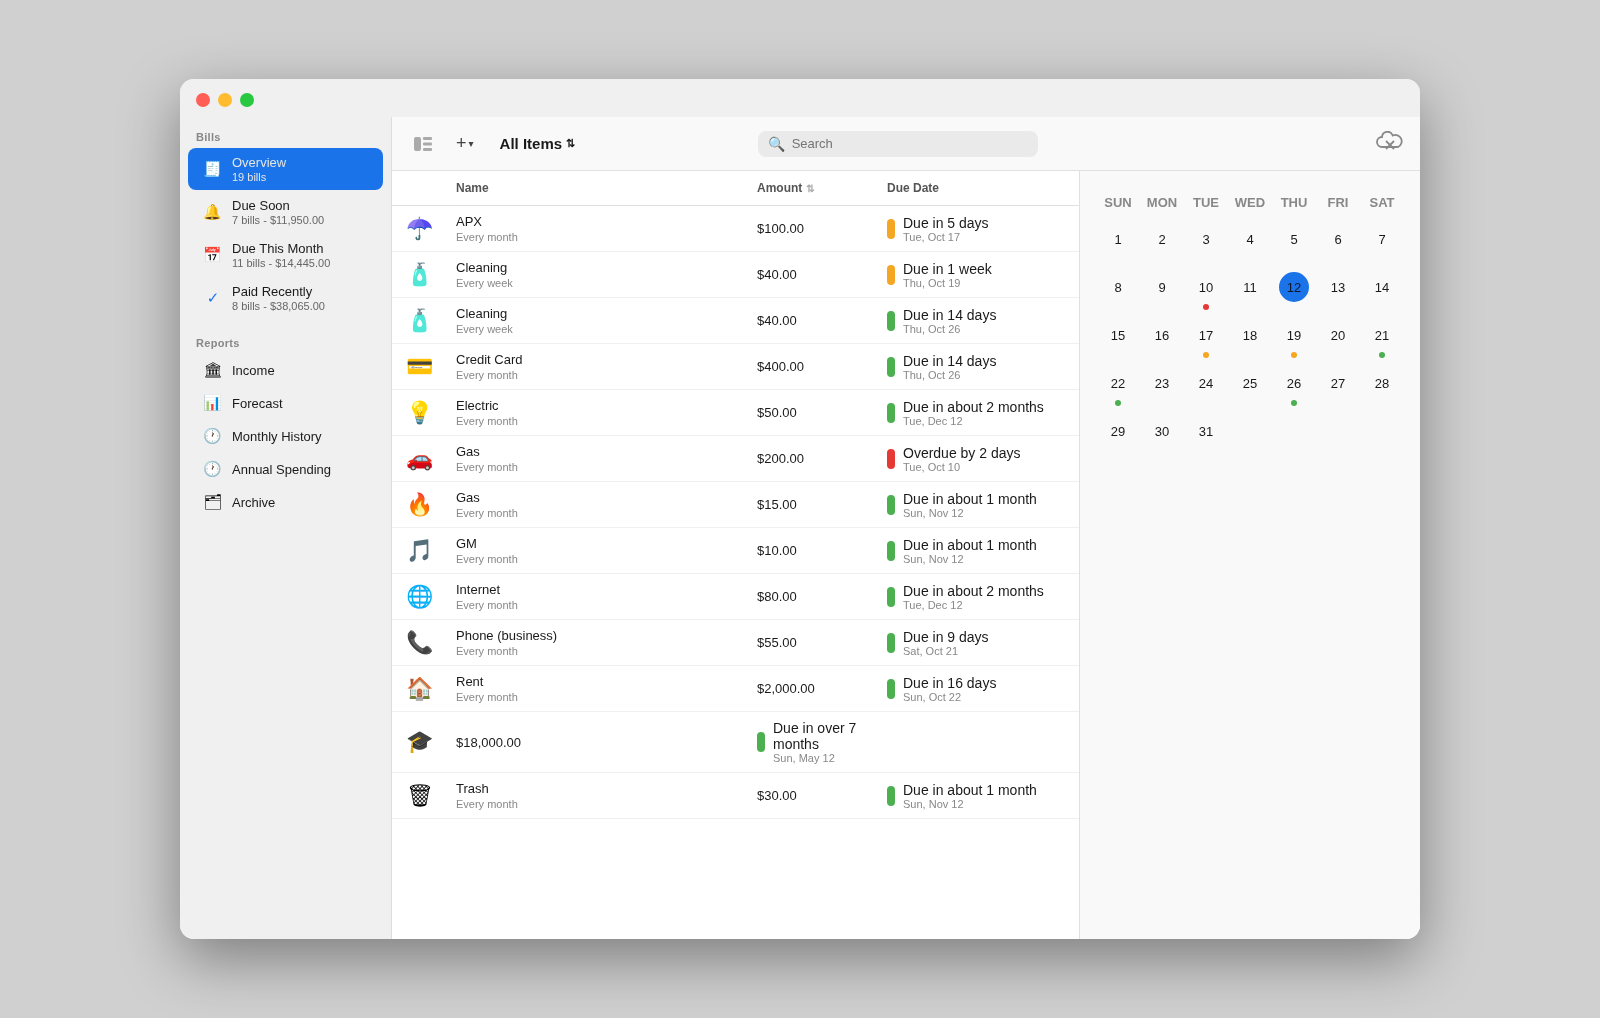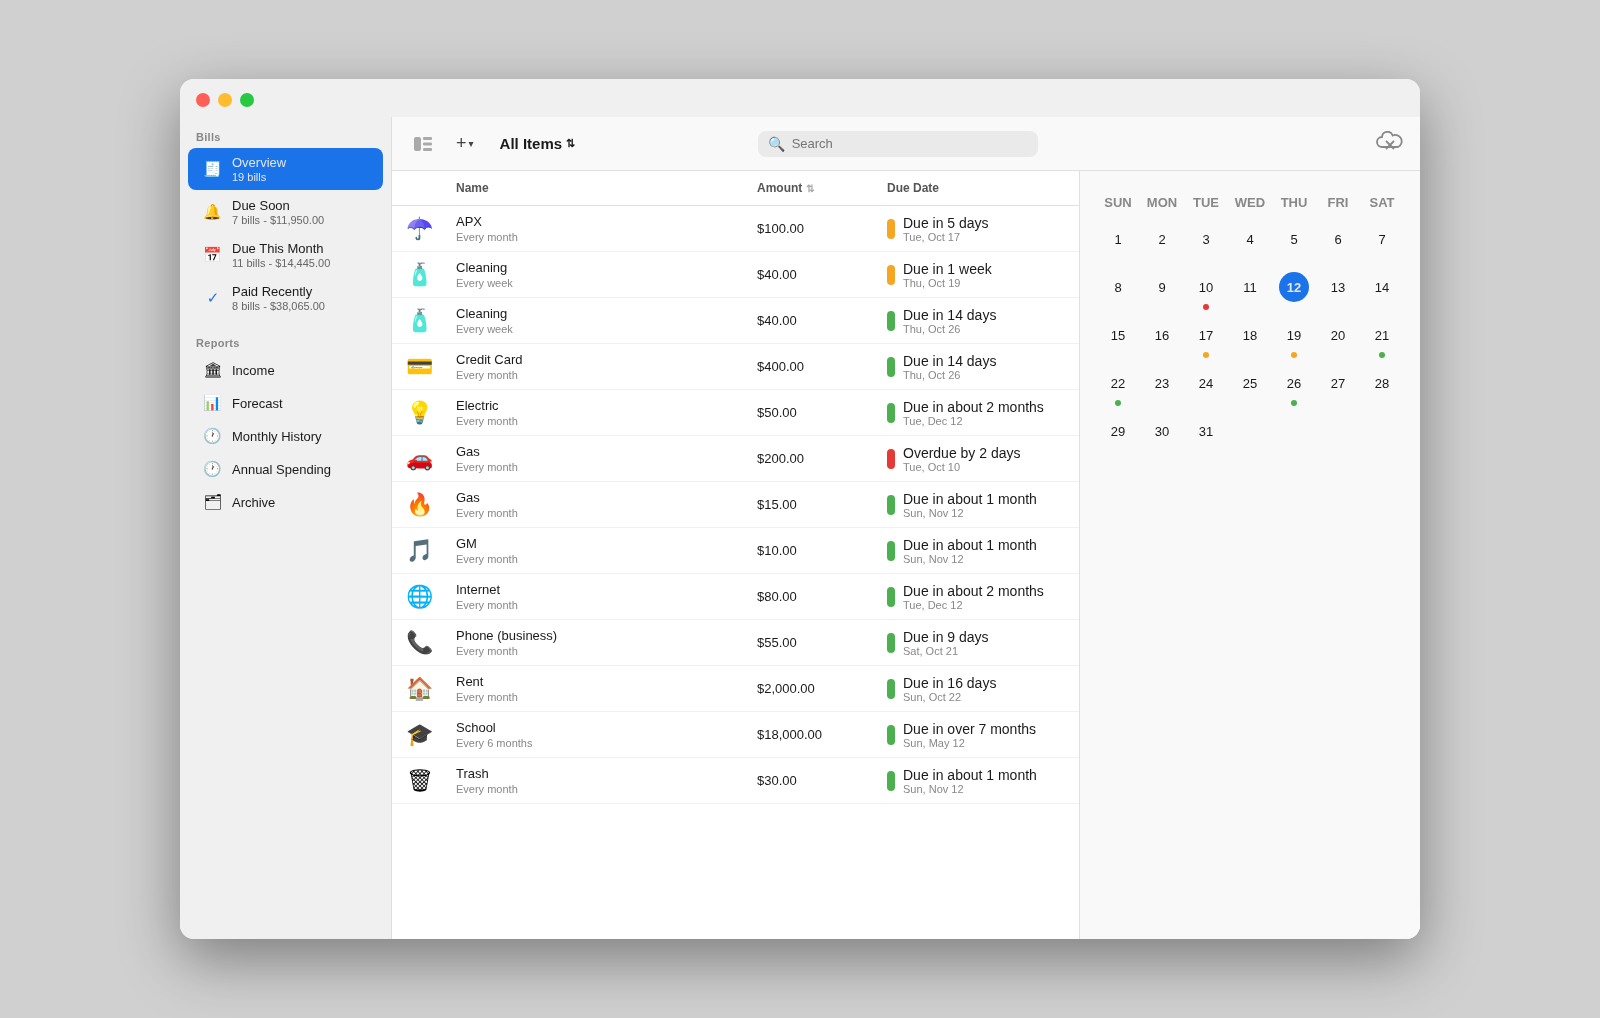--- a/index.html
+++ b/index.html
@@ -328,22 +328,22 @@
       color: #1a1a1a;
       width: 30px;
       height: 30px;
       display: flex;
       align-items: center;
       justify-content: center;
       border-radius: 50%;
     }
     .cal-day-num.today {
       background: #1a73e8;
-      color: #e5e5e5;
-      font-weight: 700;
+      color: #0f172a;
+      font-weight: 400;
     }
     .cal-day-dot {
       width: 6px; height: 6px;
       border-radius: 50%;
       margin-top: 2px;
     }
     .cal-day-dot.orange { background: #f5a623; }
     .cal-day-dot.green { background: #4caf50; }
     .cal-day-dot.red { background: #e53935; }
     .cal-day-dot.hidden { visibility: hidden; }
@@ -641,24 +641,20 @@
                 <div class="bill-due">
                   <div class="due-dot green"></div>
                   <div>
                     <div class="due-label">Due in 16 days</div>
                     <div class="due-date">Sun, Oct 22</div>
                   </div>
                 </div>
               </div>
               <div class="bill-row">
                 <div class="bill-icon-cell">🎓</div>
-                <div class="bill-name-cell">
-                  <div class="bill-name">School</div>
-                  <div class="bill-freq">Every 6 months</div>
-                </div>
                 <div class="bill-amount">$18,000.00</div>
                 <div class="bill-due">
                   <div class="due-dot green"></div>
                   <div>
                     <div class="due-label">Due in over 7 months</div>
                     <div class="due-date">Sun, May 12</div>
                   </div>
                 </div>
               </div>
               <div class="bill-row">

